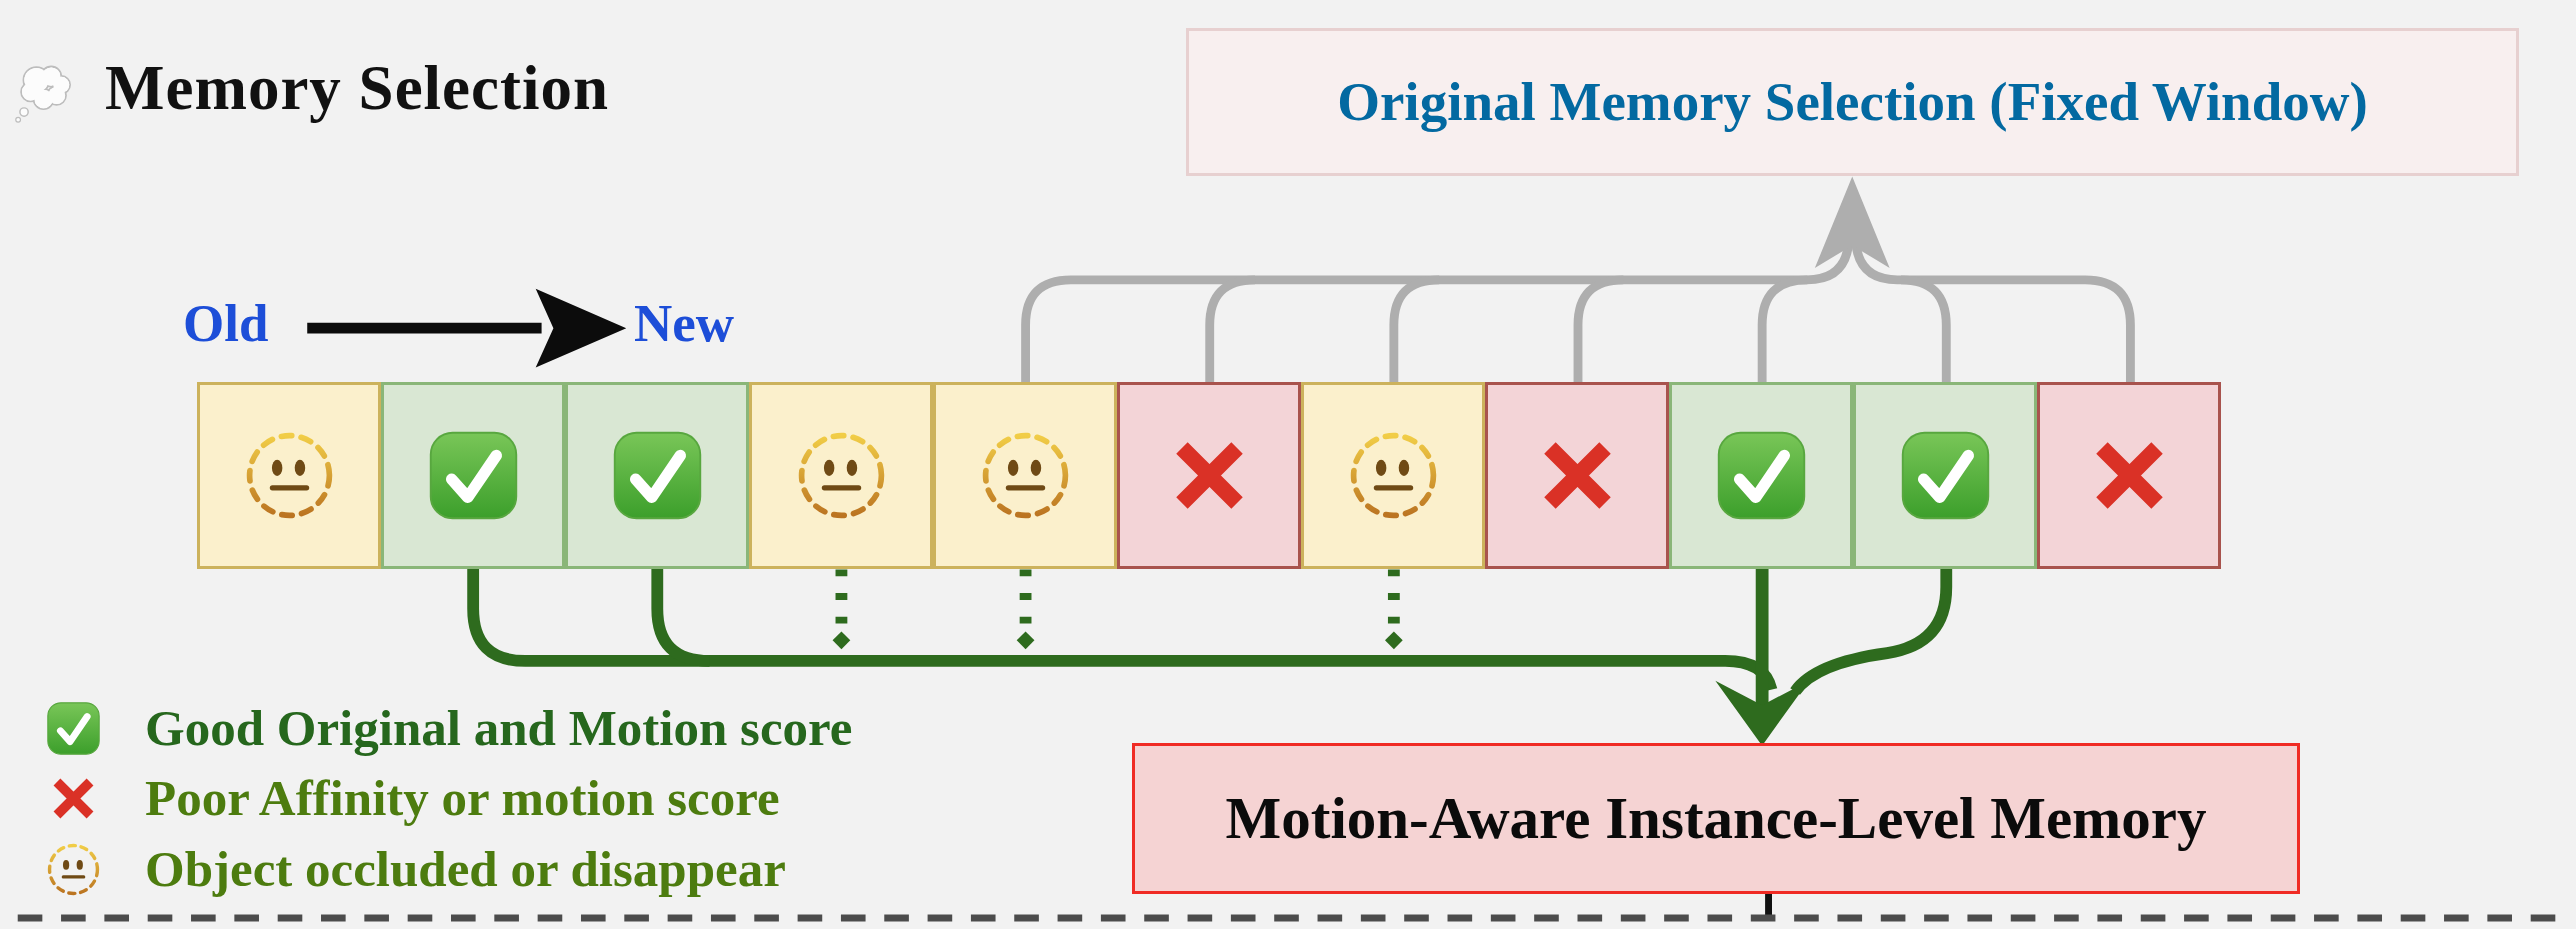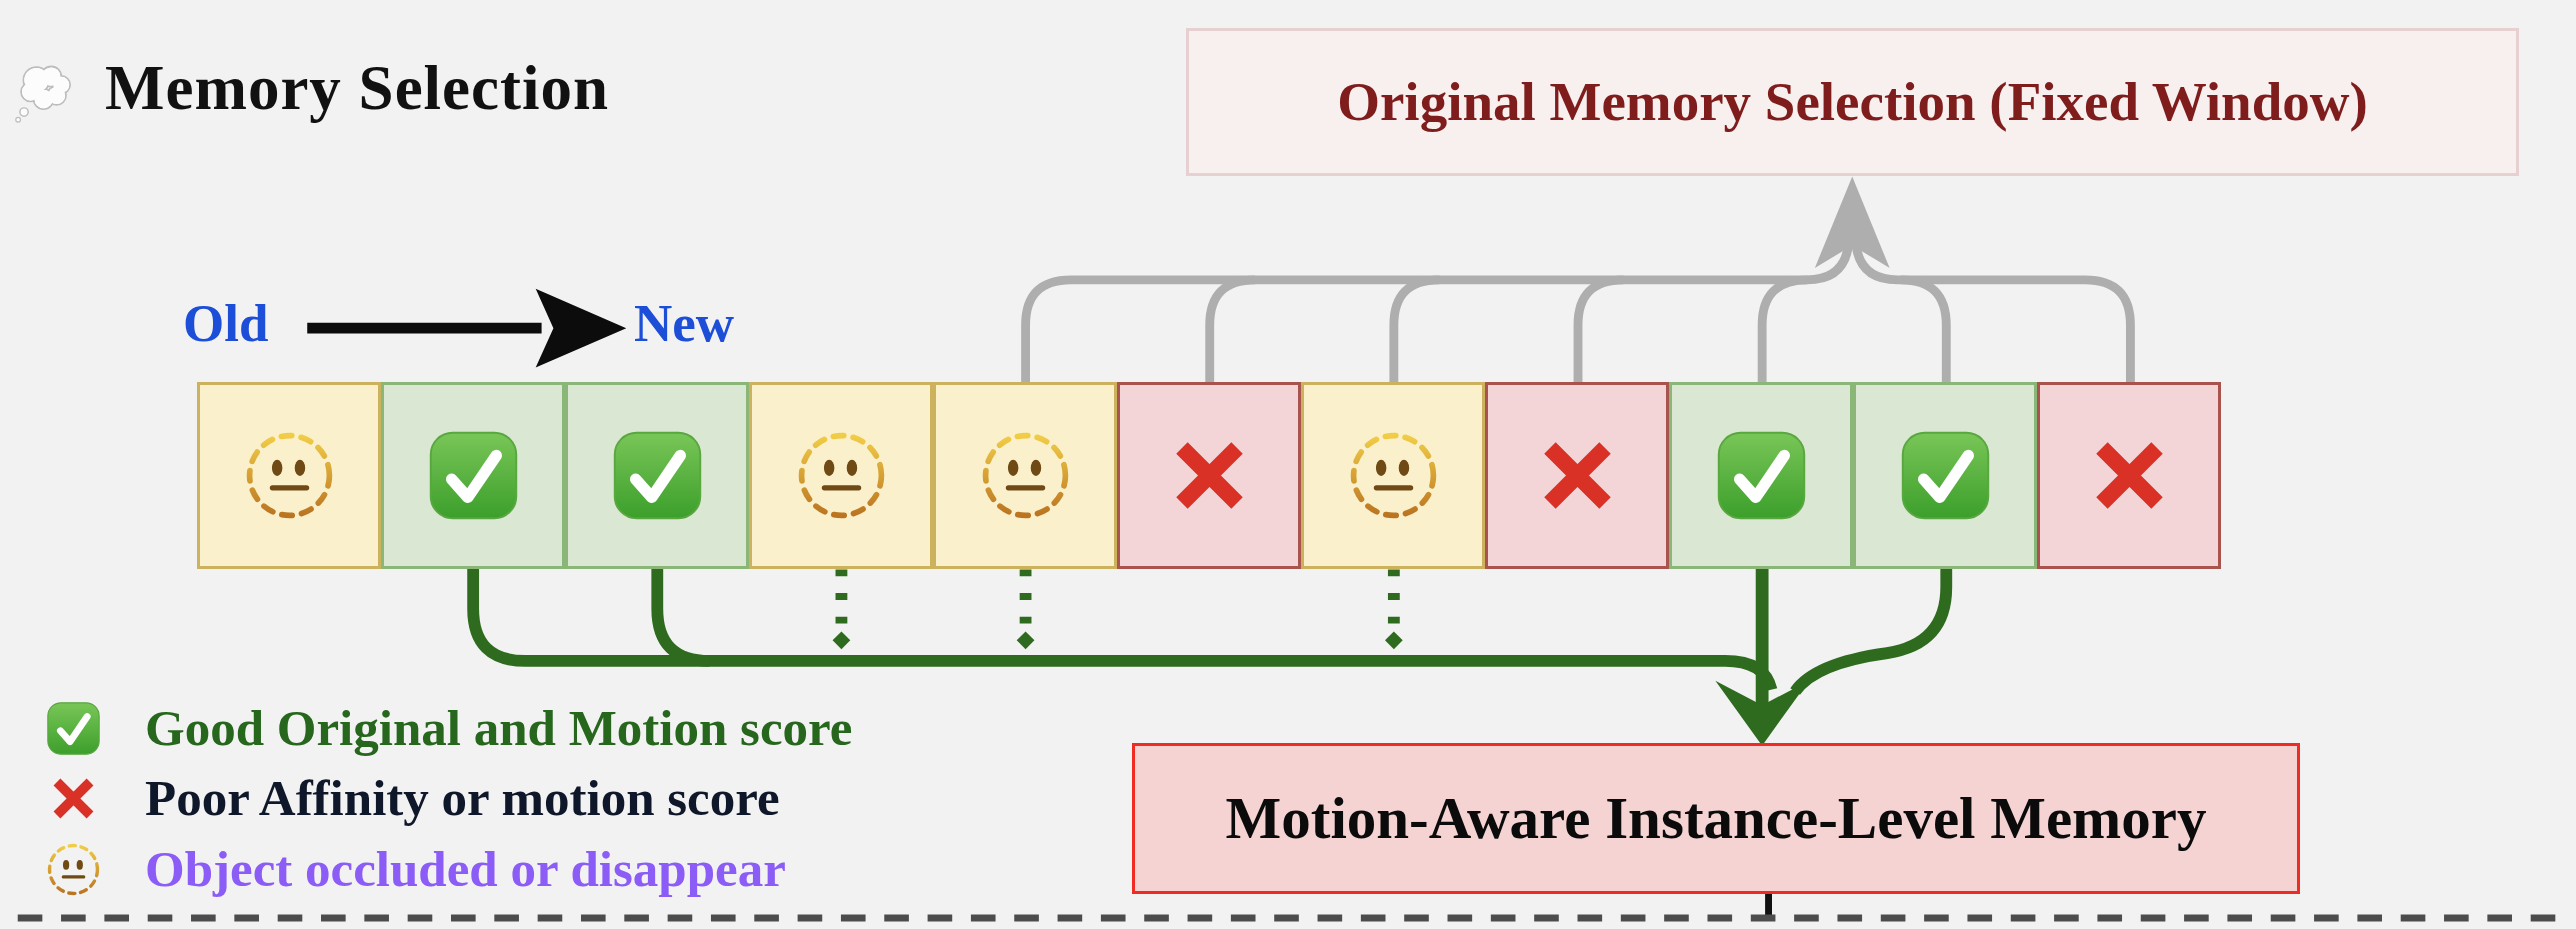--- a/index.html
+++ b/index.html
@@ -12,21 +12,21 @@
   .title-row{position:absolute;left:14px;top:13.8px;display:flex;align-items:flex-start;gap:26px;margin-top:40px;}
   .title-row svg{width:65px;height:65px;margin-top:5.9px;}
   .page-title{font-size:63px;font-weight:bold;color:#111;letter-spacing:1px;line-height:1.1;}
   
   .fixed-box{
     position:absolute;left:1186px;top:27.6px;width:1333px;height:148px;
     background:var(--fixed-window-box-fill,#f8efef);
     border:3px solid #e7d0d0;box-sizing:border-box;
     display:flex;align-items:center;justify-content:center;
   }
-  .fixed-box span{font-size:55px;font-weight:bold;color:#7f1d1d;white-space:nowrap;}
+  .fixed-box span{font-size:55px;font-weight:bold;color:#0369a1;white-space:nowrap;}
   
   .axis-label{position:absolute;font-size:53px;font-weight:bold;color:#1d4ed8;line-height:1;}
   #old-label{left:183px;top:297px;}
   #new-label{left:634px;top:297px;font-family:Liberation Serif, serif;}
   
   .frame-row{position:absolute;left:197px;top:382px;display:flex;}
   .tile{
     width:184px;height:187px;box-sizing:border-box;border:3.9px solid #999;
     display:flex;align-items:center;justify-content:center;flex:none;
   }
@@ -227,23 +227,23 @@
       <div class="legend-item">
     <svg viewBox="0 0 100 100">
           <use href="#check-icon"></use>
         </svg>
     <span style="color: rgb(38, 103, 29);">Good Original and Motion score</span>
   </div>
       <div class="legend-item">
     <svg viewBox="0 0 100 100">
           <use href="#cross-icon"></use>
         </svg>
-    <span style="color: #0f172a;">Poor Affinity or motion score</span>
+    <span style="color: #4d7c0f;">Poor Affinity or motion score</span>
   </div>
       <div class="legend-item">
     <svg viewBox="0 0 100 100">
           <use href="#dashed-face-icon"></use>
         </svg>
-    <span style="color: #8b5cf6;">Object occluded or disappear</span>
+    <span style="color: #4d7c0f;">Object occluded or disappear</span>
   </div>
     </div>
 </div>
 
 
 </body></html>

